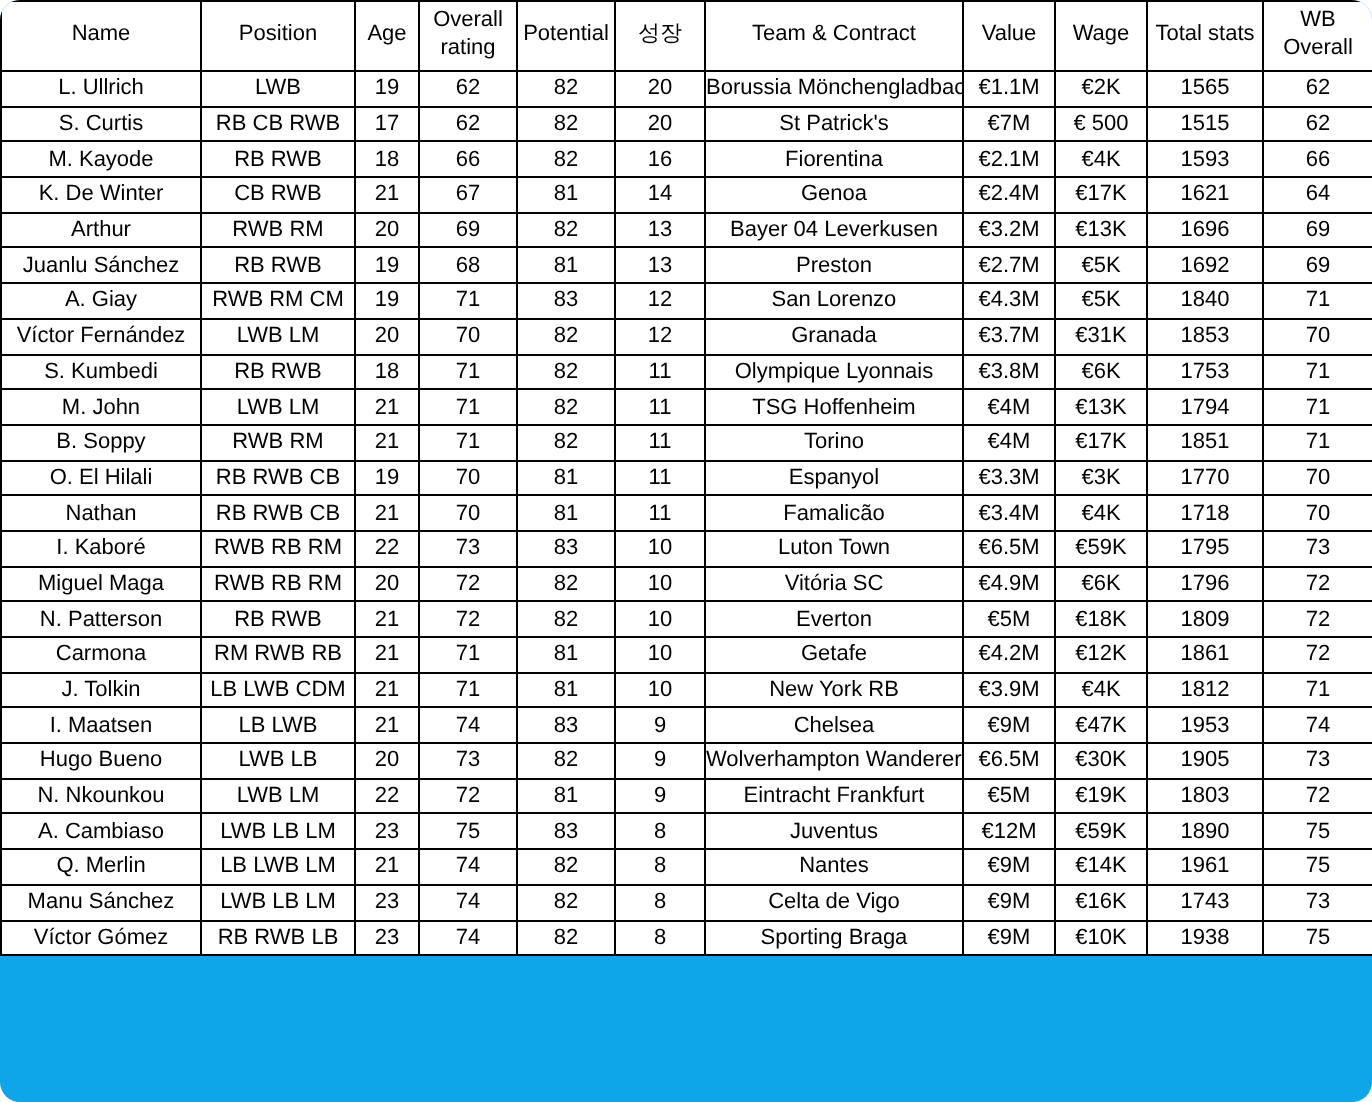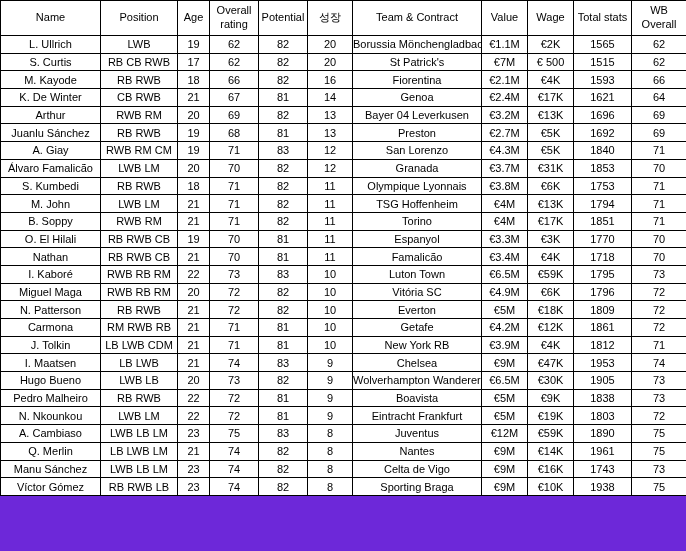--- a/index.html
+++ b/index.html
@@ -4,22 +4,23 @@
 <style>
   html, body {
     margin: 0;
     padding: 0;
     background: #ffffff;
   }
   .sheet {
     width: 686px;
     height: 551px;
     overflow: hidden;
-    background: #6d28d9;
+    background: #0ea5e9;
     box-sizing: border-box;
+    border-radius: 10px;
   }
   table {
     border-collapse: collapse;
     table-layout: fixed;
     width: 686px;
     font-family: "Liberation Sans", sans-serif;
     font-size: 11px;
     color: #000000;
     background: #ffffff;
   }
@@ -161,21 +162,21 @@
           <td>71</td>
           <td>83</td>
           <td>12</td>
           <td>San Lorenzo</td>
           <td>€4.3M</td>
           <td>€5K</td>
           <td>1840</td>
           <td>71</td>
         </tr>
         <tr>
-          <td>Álvaro Famalicão</td>
+          <td>Víctor Fernández</td>
           <td>LWB LM</td>
           <td>20</td>
           <td>70</td>
           <td>82</td>
           <td>12</td>
           <td>Granada</td>
           <td>€3.7M</td>
           <td>€31K</td>
           <td>1853</td>
           <td>70</td>
@@ -330,33 +331,20 @@
           <td>73</td>
           <td>82</td>
           <td>9</td>
           <td>Wolverhampton Wanderers</td>
           <td>€6.5M</td>
           <td>€30K</td>
           <td>1905</td>
           <td>73</td>
         </tr>
         <tr>
-          <td>Pedro Malheiro</td>
-          <td>RB RWB</td>
-          <td>22</td>
-          <td>72</td>
-          <td>81</td>
-          <td>9</td>
-          <td>Boavista</td>
-          <td>€5M</td>
-          <td>€9K</td>
-          <td>1838</td>
-          <td>73</td>
-        </tr>
-        <tr>
           <td>N. Nkounkou</td>
           <td>LWB LM</td>
           <td>22</td>
           <td>72</td>
           <td>81</td>
           <td>9</td>
           <td>Eintracht Frankfurt</td>
           <td>€5M</td>
           <td>€19K</td>
           <td>1803</td>

